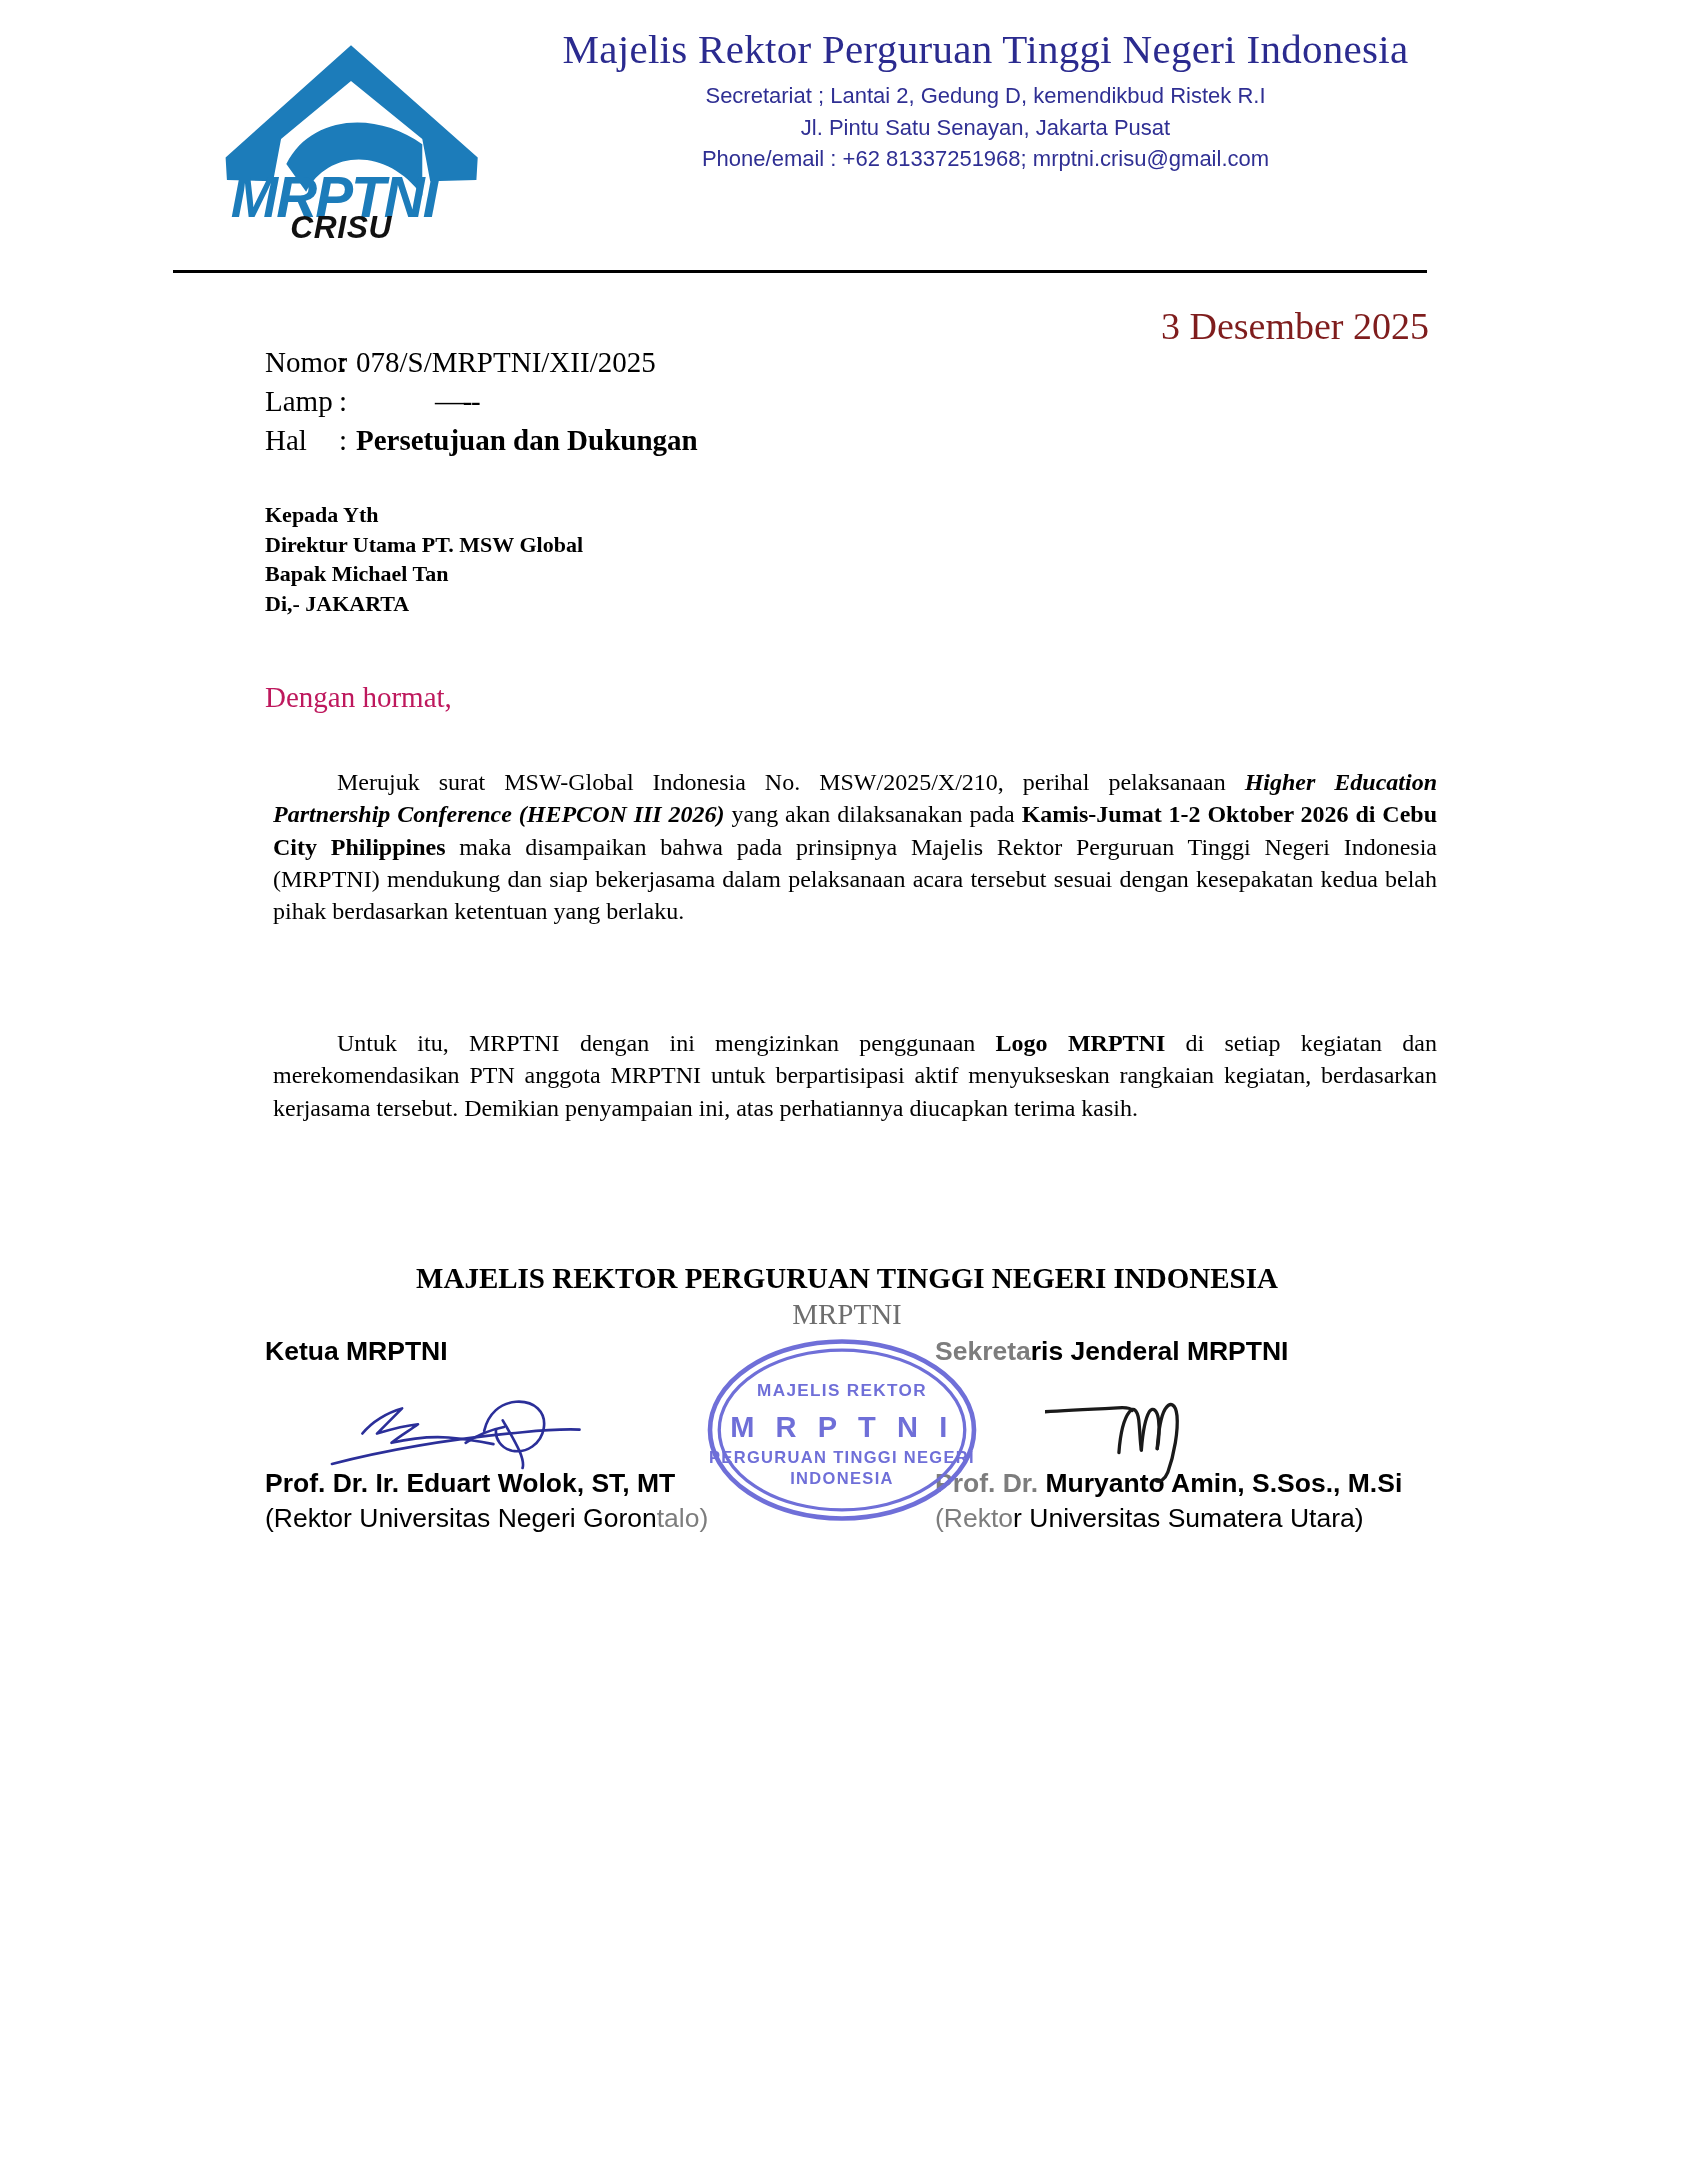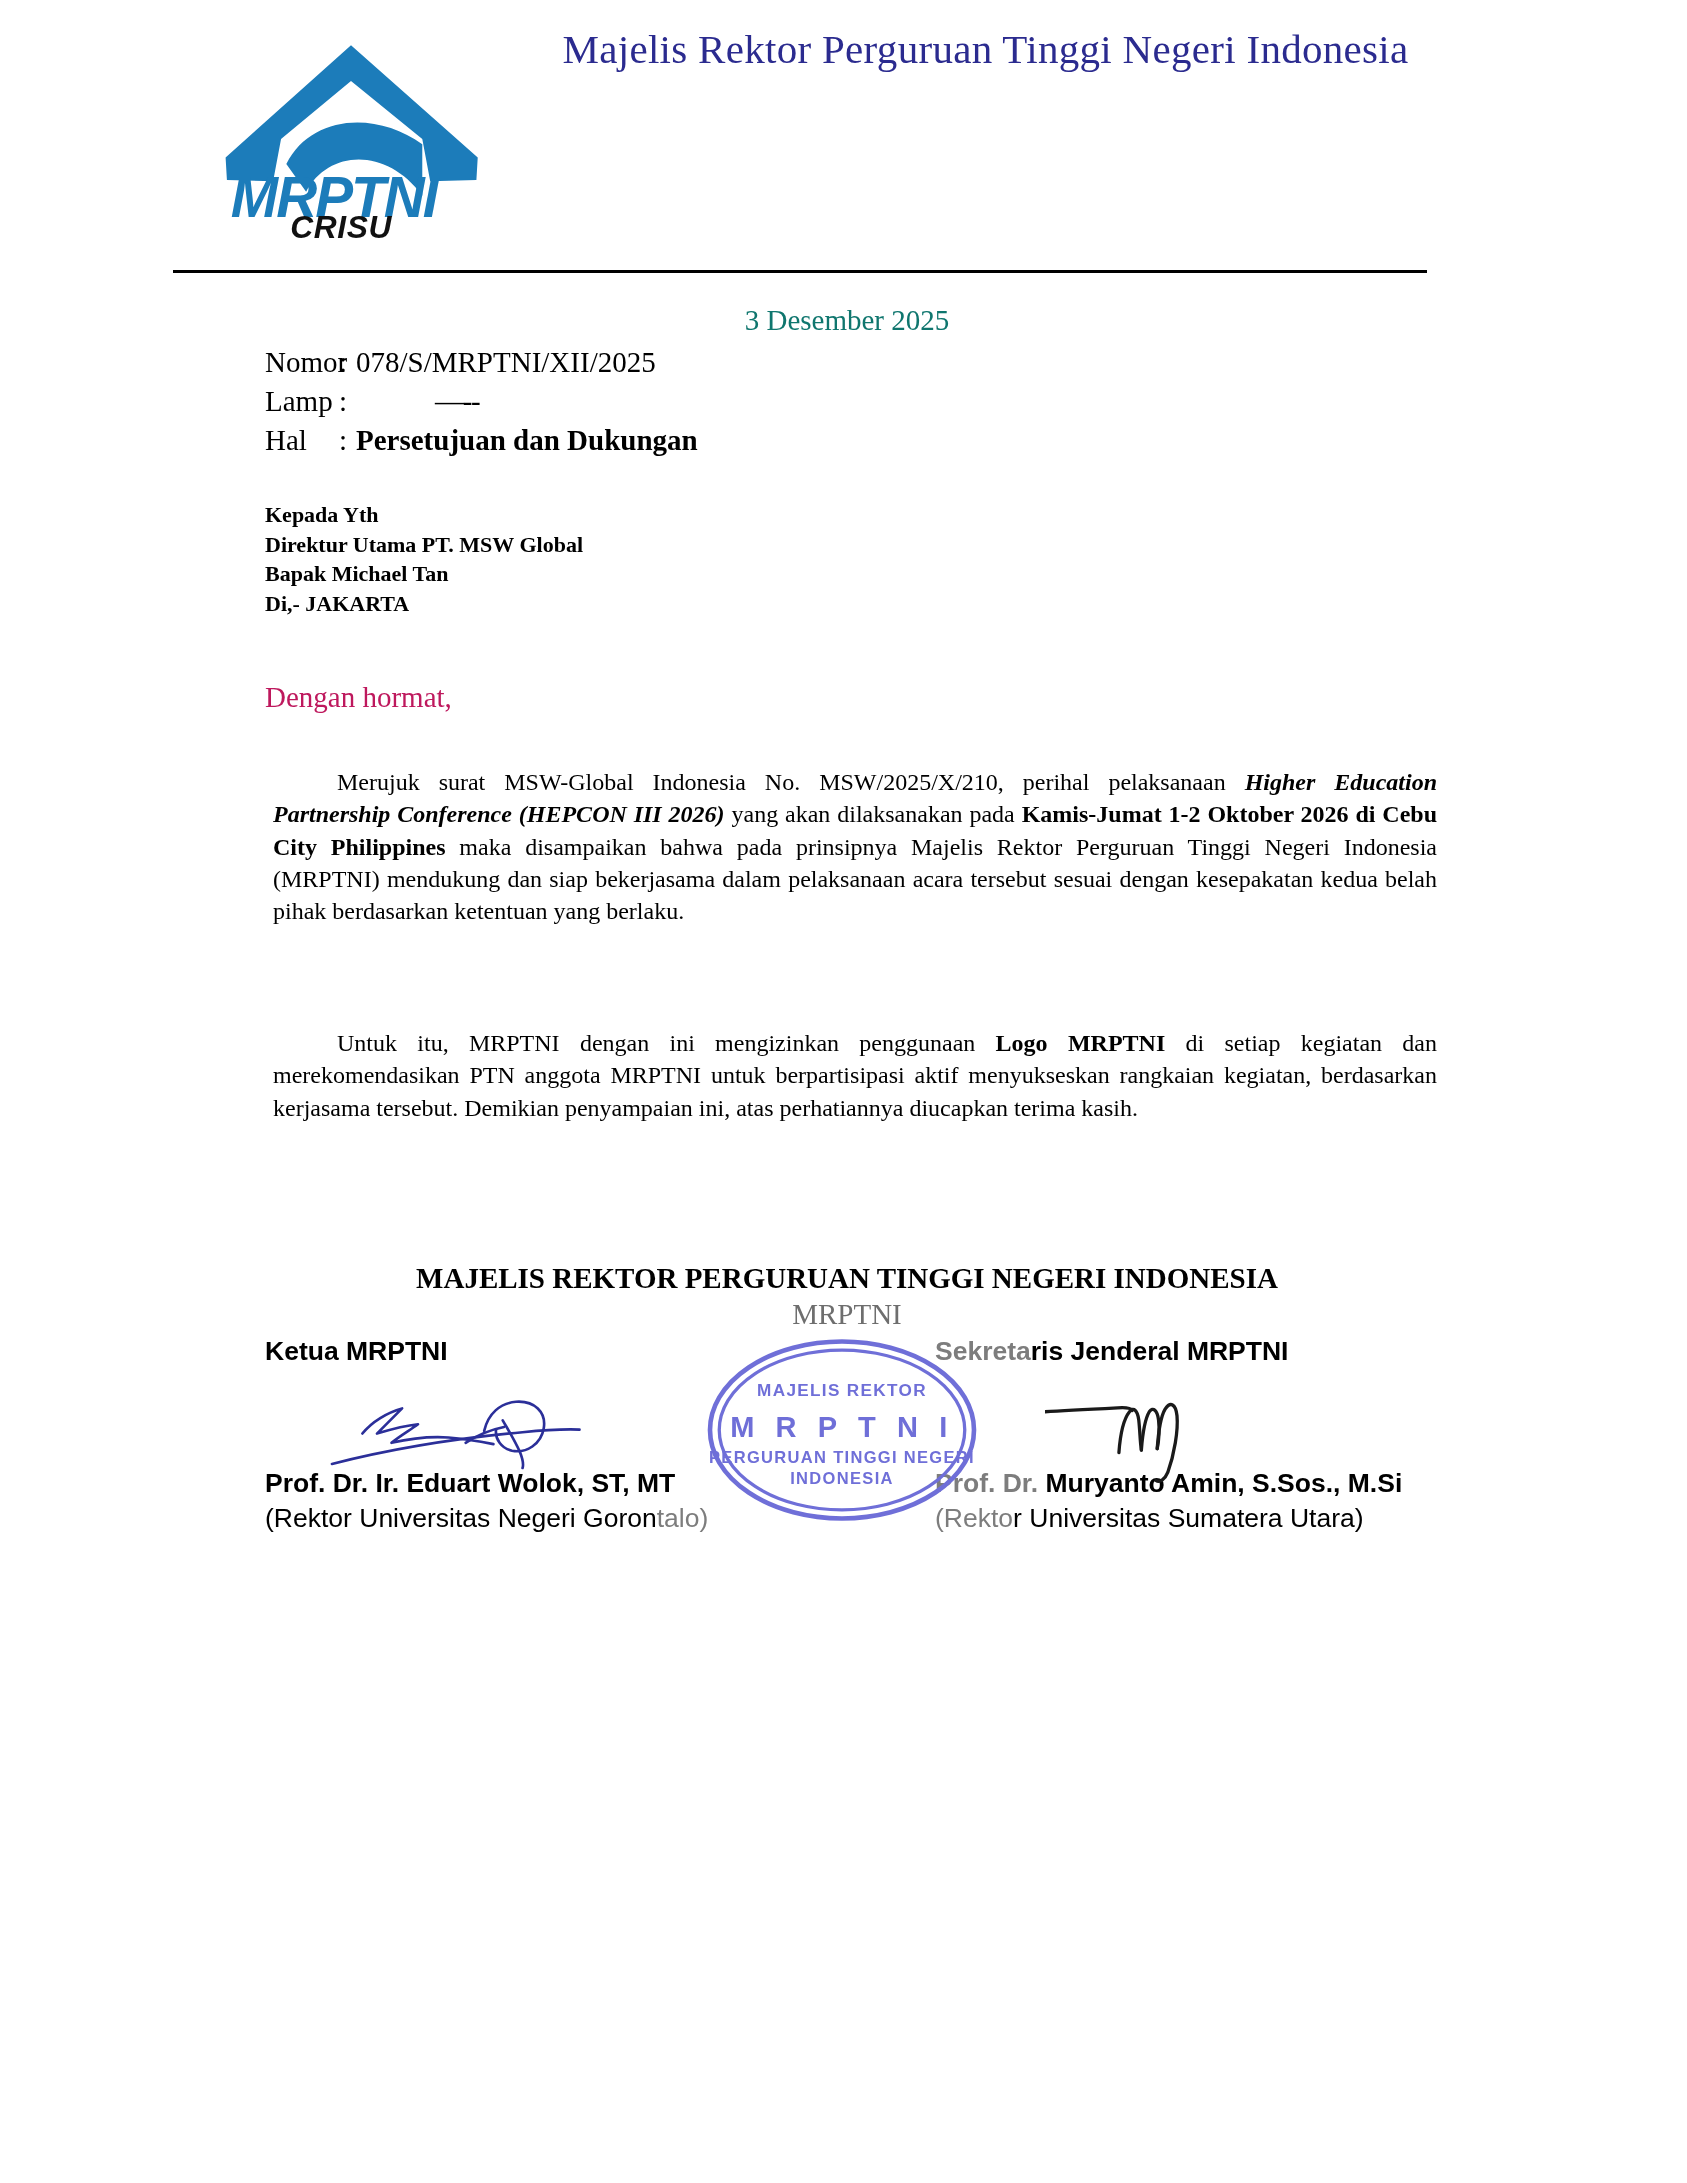--- a/index.html
+++ b/index.html
@@ -73,23 +73,23 @@
   
   .body-area {
     position: absolute;
     left: 0; top: 0;
     width: 1687px;
   }
   .date-line {
     position: absolute;
     left: 265px; top: 304px;
     width: 1164px;
-    text-align: center;
-    font-size: 29px;
-    color: #0f766e;
+    text-align: right;
+    font-size: 38px;
+    color: #7f1d1d;
   }
 
   .ref-block {
     position: absolute;
     left: 265px; top: 343px;
     font-size: 29px;
     line-height: 1.34;
     color: #000;
   }
   .ref-row { display: flex; }
@@ -212,20 +212,25 @@
       <svg class="logo-svg" width="278" height="198" viewBox="0 0 420 300">
         <path d="M210 8 L402 178 L400 212 L330 214 L318 150 L210 62 L104 150 L92 214 L22 212 L20 178 Z" fill="#1c7cba"></path>
         <path d="M112 188 C150 112 250 108 318 158 L318 236 C264 162 176 166 142 230 Z" fill="#1c7cba"></path>
         <text x="28" y="268" font-family="Liberation Sans, DejaVu Sans, sans-serif" font-size="86" font-weight="bold" font-style="italic" fill="#1c7cba" letter-spacing="-3">MRPTNI</text>
         <text x="118" y="300" font-family="Liberation Sans, DejaVu Sans, sans-serif" font-size="48" font-weight="bold" font-style="italic" fill="#111111" letter-spacing="1">CRISU</text>
       </svg>
     </div>
 
     <div class="lh-text">
       <div class="lh-line1">Majelis Rektor Perguruan Tinggi Negeri Indonesia</div>
+      <div class="lh-addr">
+        <div>Secretariat ; Lantai 2, Gedung D, kemendikbud Ristek R.I</div>
+        <div>Jl. Pintu Satu Senayan, Jakarta Pusat</div>
+        <div>Phone/email : +62 81337251968; mrptni.crisu@gmail.com</div>
+      </div>
     </div>
   </div>
 
   <div class="hr-rule"></div>
 
   <div class="body-area">
 
     <div class="date-line">3 Desember 2025</div>
 
     <div class="ref-block">

